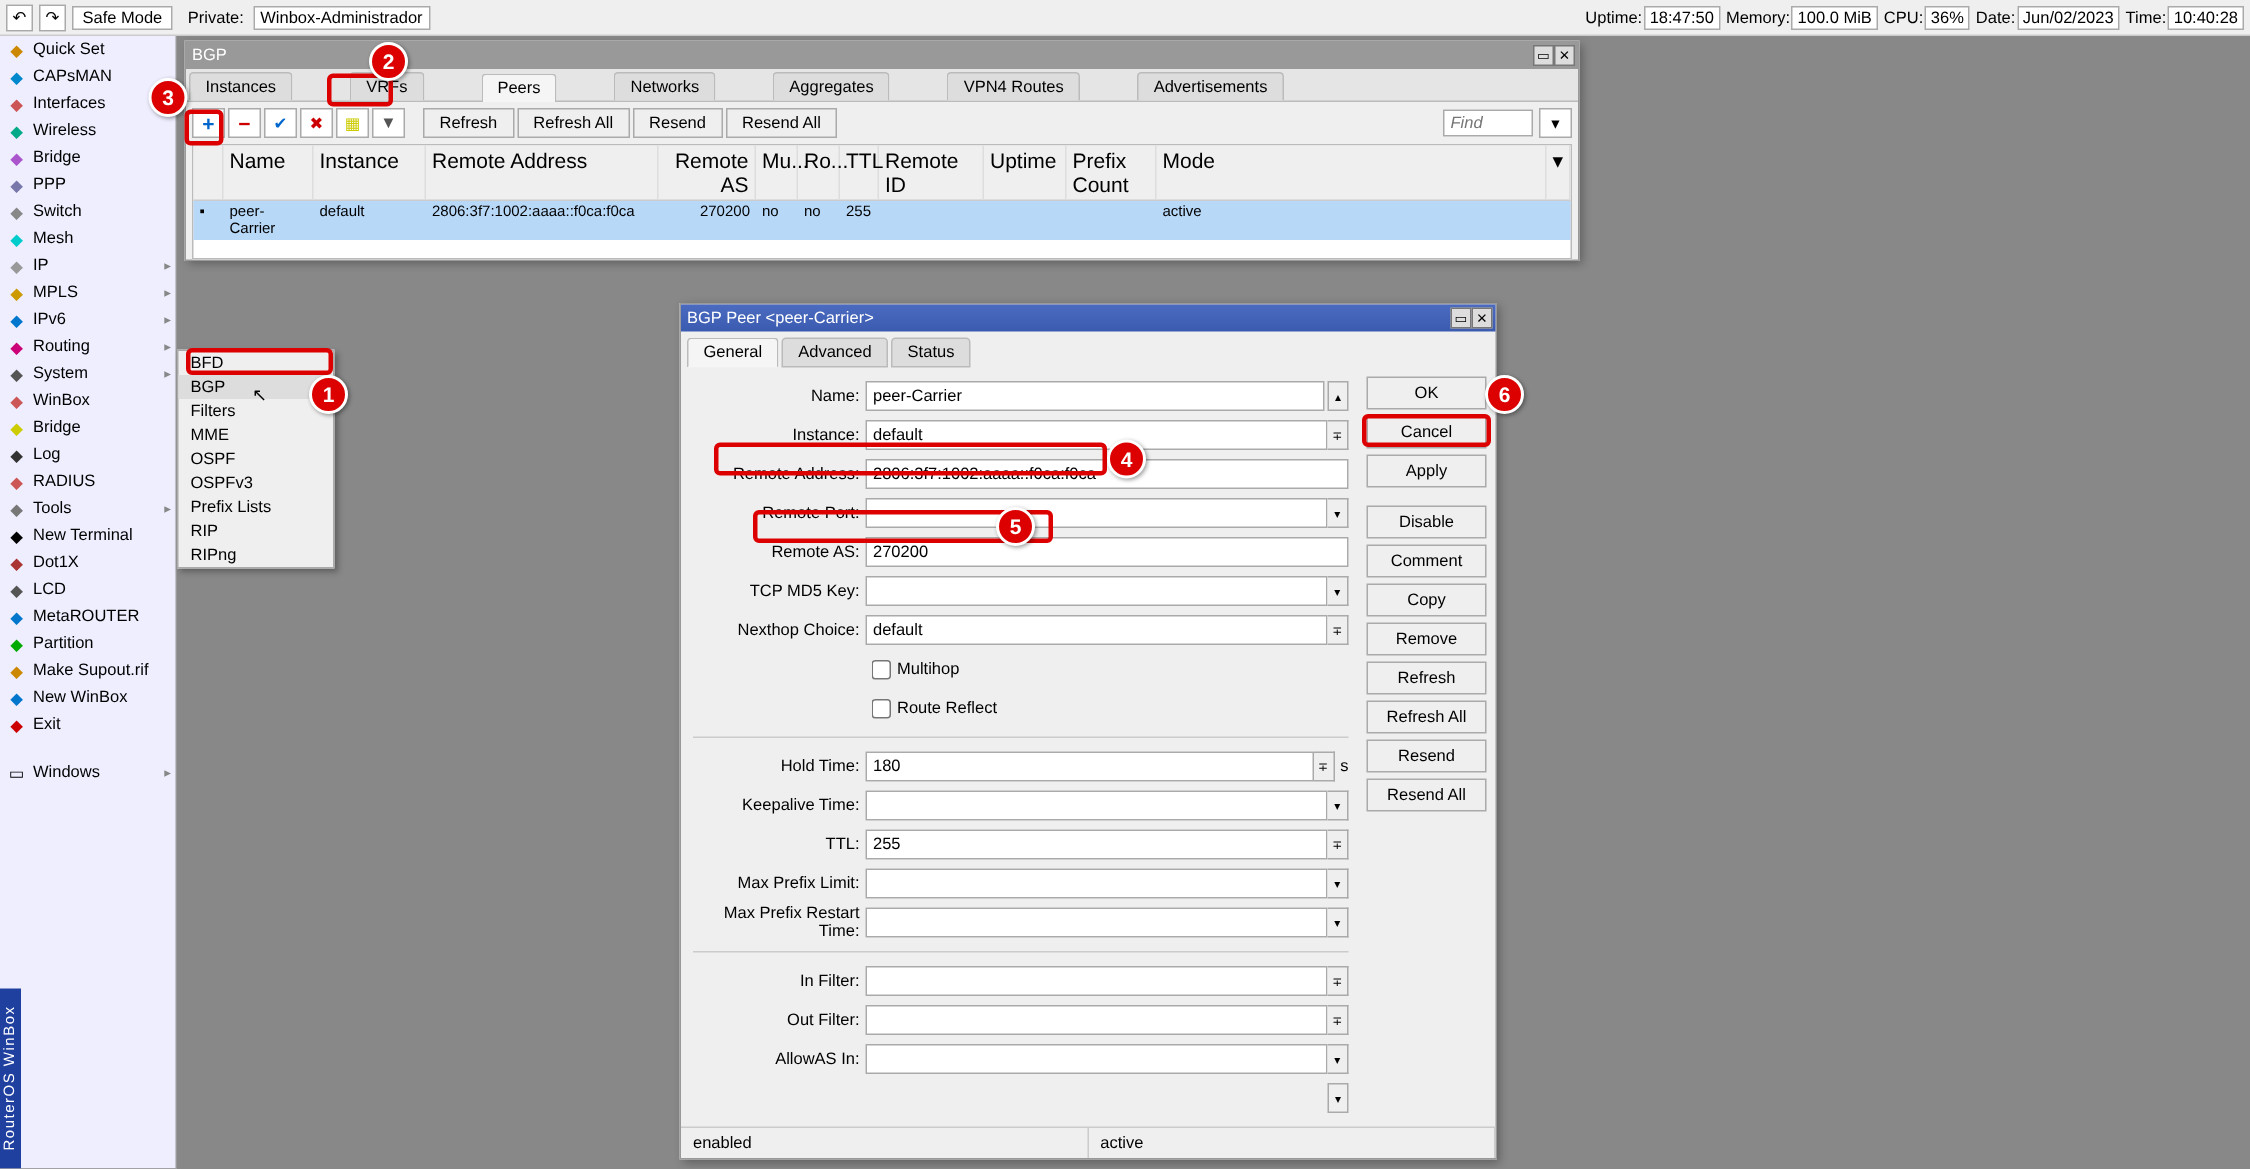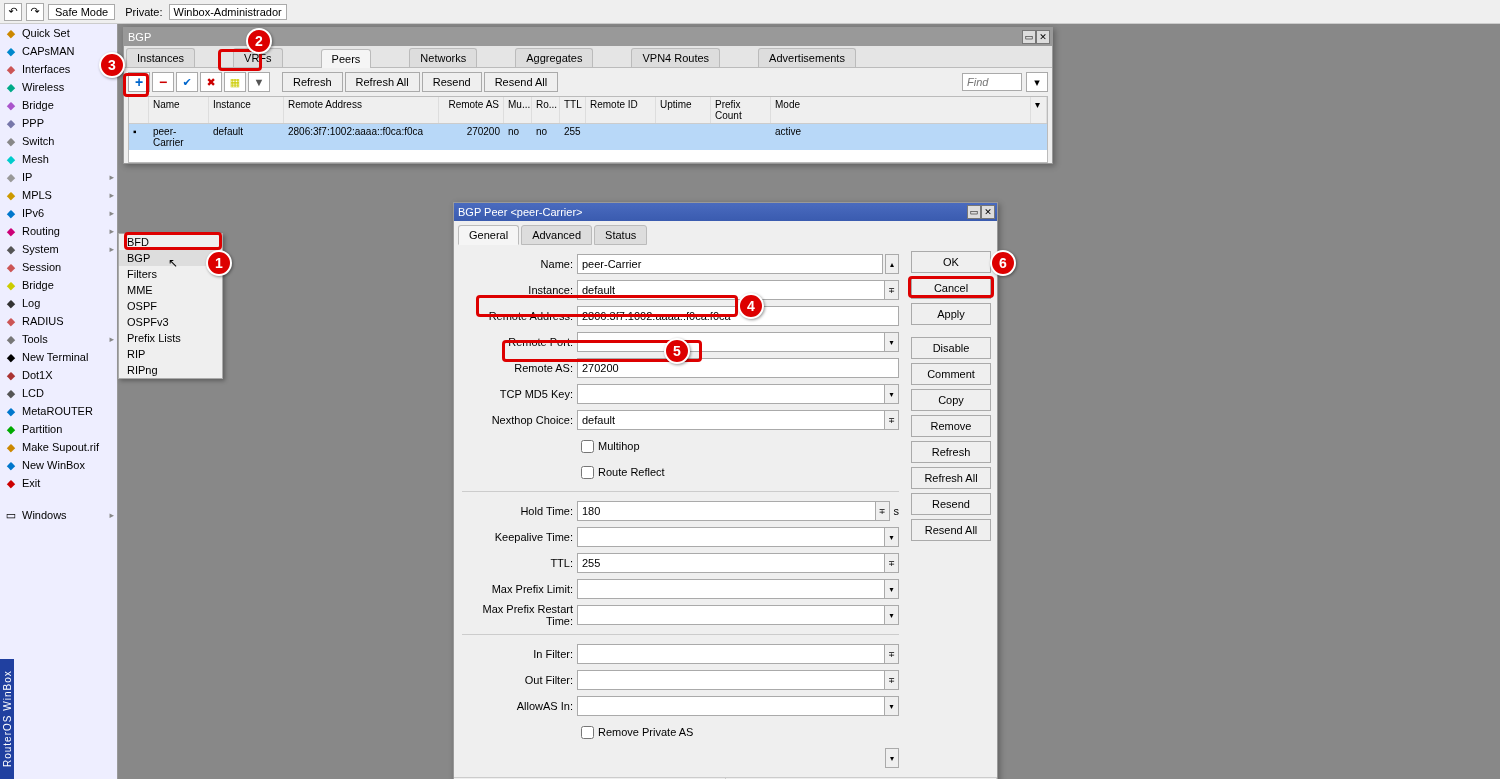--- a/index.html
+++ b/index.html
@@ -44,21 +44,21 @@
 .bgp-tabs .tab { padding:3px 10px; border:1px solid #bbb; border-bottom:none; margin-left:2px; background:#ddd; cursor:pointer; border-radius:3px 3px 0 0; }
 .bgp-tabs .tab.active { background:#f5f5f5; position:relative; top:1px; }
 
 .bgp-toolbar { display:flex; align-items:center; padding:4px; gap:2px; background:#efefef; }
 .bgp-toolbar .tb-btn { width:22px; height:20px; border:1px solid #aaa; background:#fff; display:flex; align-items:center; justify-content:center; cursor:pointer; }
 .bgp-toolbar .text-btn { border:1px solid #aaa; padding:3px 10px; background:#efefef; cursor:pointer; }
 .bgp-toolbar .find { margin-left:auto; border:1px solid #aaa; padding:2px 4px; color:#999; width:60px; font-style:italic; }
 
 .bgp-table { background:#fff; border:1px solid #bbb; margin:0 4px; }
 .bgp-table .thead { display:flex; background:#efefef; border-bottom:1px solid #ccc; }
-.bgp-table .th { padding:2px 4px; border-right:1px solid #ddd; font-size:10px; }
+.bgp-table .th { padding:2px 4px; border-right:1px solid #ddd; font-size:14px; }
 .bgp-table .trow { display:flex; background:#b8d8f8; }
 .bgp-table .td { padding:2px 4px; font-size:10px; }
 .bgp-table .body-area { height: 38px; }
 .bgp-status { padding:4px 8px; border-top:1px solid #ccc; background:#efefef; }
 
 
 .peer-win { left:335px; top:178px; width:545px; }
 .peer-tabs { display:flex; padding:4px 4px 0 4px; }
 .peer-tabs .tab { padding:3px 10px; border:1px solid #bbb; background:#ddd; border-radius:3px 3px 0 0; margin-right:2px; cursor:pointer; }
 .peer-tabs .tab.active { background:#f5f5f5; border-bottom-color:#f5f5f5; }
@@ -91,20 +91,32 @@
 </style>
 </head>
 <body>
 
 <div class="topbar">
   <span class="icon-btn">↶</span>
   <span class="icon-btn">↷</span>
   <span class="safe-mode">Safe Mode</span>
   <span class="session-label">Private:</span>
   <span class="session-val">Winbox-Administrador</span>
+  <div class="right">
+    <span class="label">Uptime:</span>
+    <span class="val">18:47:50</span>
+    <span class="label">Memory:</span>
+    <span class="val">100.0 MiB</span>
+    <span class="label">CPU:</span>
+    <span class="val">36%</span>
+    <span class="label">Date:</span>
+    <span class="val">Jun/02/2023</span>
+    <span class="label">Time:</span>
+    <span class="val">10:40:28</span>
+  </div>
 </div>
 
 <div class="sidebar">
   <div id="sidebar-items">
       <div class="side-item">
         <span class="mi-icon" style="color:#c80">◆</span>
         <span>Quick Set</span>
       </div>
       <div class="side-item">
         <span class="mi-icon" style="color:#08c">◆</span>
@@ -154,21 +166,21 @@
         <span>Routing</span>
         <span class="arrow">▸</span>
       </div>
       <div class="side-item">
         <span class="mi-icon" style="color:#555">◆</span>
         <span>System</span>
         <span class="arrow">▸</span>
       </div>
       <div class="side-item">
         <span class="mi-icon" style="color:#c55">◆</span>
-        <span>Session</span>
+        <span>WinBox</span>
       </div>
       <div class="side-item">
         <span class="mi-icon" style="color:#cc0">◆</span>
         <span>Bridge</span>
       </div>
       <div class="side-item">
         <span class="mi-icon" style="color:#333">◆</span>
         <span>Log</span>
       </div>
       <div class="side-item">
@@ -408,24 +420,20 @@
         <div class="form-row">
             <label>Out Filter:</label>
             <input type="text" value="" style="">
             <span class="dd">∓</span>
           </div>
         <div class="form-row">
             <label>AllowAS In:</label>
             <input type="text" value="" style="">
             <span class="dd">▾</span>
           </div>
-        <div class="form-row">
-            <input type="checkbox" style="">
-            <span>Remove Private AS</span>
-          </div>
         <div class="form-row" style="justify-content:flex-end">
             <span class="dd" style="border-left:1px solid #aaa">▾</span>
           </div>
       </div>
       <div class="peer-side">
         <button>OK</button>
         <button>Cancel</button>
         <button>Apply</button>
         <div style="height:4px"></div>
         <button>Disable</button>

